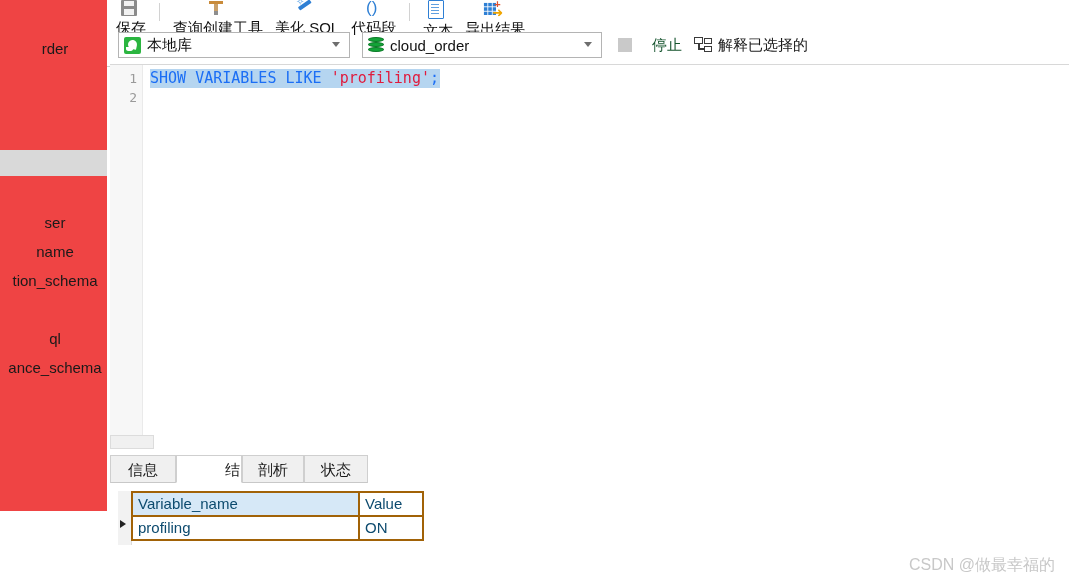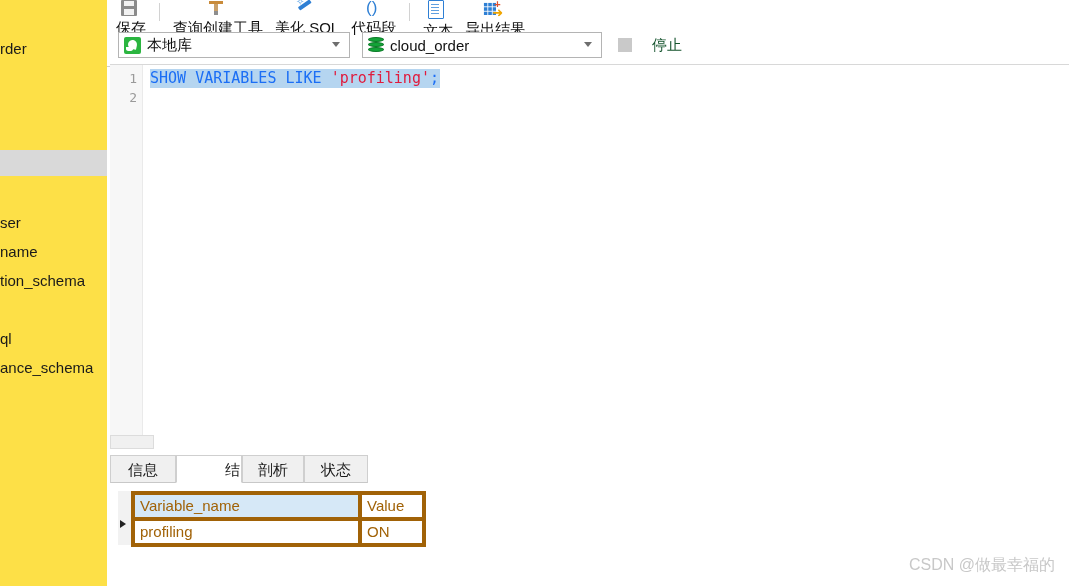--- a/index.html
+++ b/index.html
@@ -15,24 +15,25 @@
     color: #000000;
     overflow: hidden;
     position: relative;
   }
 
   
   .sidebar {
     position: absolute;
     left: 0; top: 0;
     width: 110px;
-    height: 586px;
-    background: #fde047;
+    height: 511px;
+    background: #ef4444;
     border-right: 1px solid #d0d0d0;
     overflow: hidden;
+    text-align: center;
   }
   .sb-item {
     position: absolute;
     left: 0;
     width: 110px;
     height: 21px;
     line-height: 21px;
     font-size: 15px;
     color: #1a1a1a;
     white-space: nowrap;
@@ -361,28 +362,28 @@
     border-top:4.5px solid transparent;
     border-bottom:4.5px solid transparent;
     border-left:6px solid #222222;
   }
   .gtable {
     position:absolute; left:21px; top:8px;
     border-collapse:collapse;
     font-size:15px;
   }
   .gtable th, .gtable td {
-    border:4px solid #a16207;
+    border:2px solid #a16207;
     padding:2px 5px 3px 5px;
     text-align:left;
     font-weight:normal;
     height:22px;
     box-sizing:border-box;
     white-space:nowrap;
-    color:#a16207;
+    color:#0c4a6e;
   }
   .gtable th.c0 { background:#d6e8f7; width:227px; }
   .gtable th.c1 { background:#ffffff;  width:64px; }
   .gtable td.c0 { background:#ffffff; }
   .gtable td.c1 { background:#ffffff; }
 
   
   .watermark {
     position:absolute;
     right:14px; bottom:10px;
@@ -473,20 +474,30 @@
       <span class="combo-text">cloud_order</span>
       <span class="combo-arrow"></span>
     </div>
 
 
     <div class="runbtn disabled">
       <span class="ico ico-stop"></span>
       <span class="lbl">停止</span>
     </div>
 
+    <div class="runbtn" style="margin-left:12px">
+      <span class="ico ico-explain">
+        <b class="e1"></b>
+          <b class="e2"></b>
+          <b class="e3"></b>
+          <s class="c1"></s>
+          <s class="c2"></s>
+      </span>
+      <span class="lbl">解释已选择的</span>
+    </div>
   </div>
 
   <div class="editor">
     <div class="gutter">
       <span class="lnum n1">1</span>
       <span class="lnum n2">2</span>
     </div>
     <div class="code-line"><span class="kw">SHOW VARIABLES LIKE </span><span class="str">'profiling'</span><span class="pun">;</span></div>
   </div>
 

